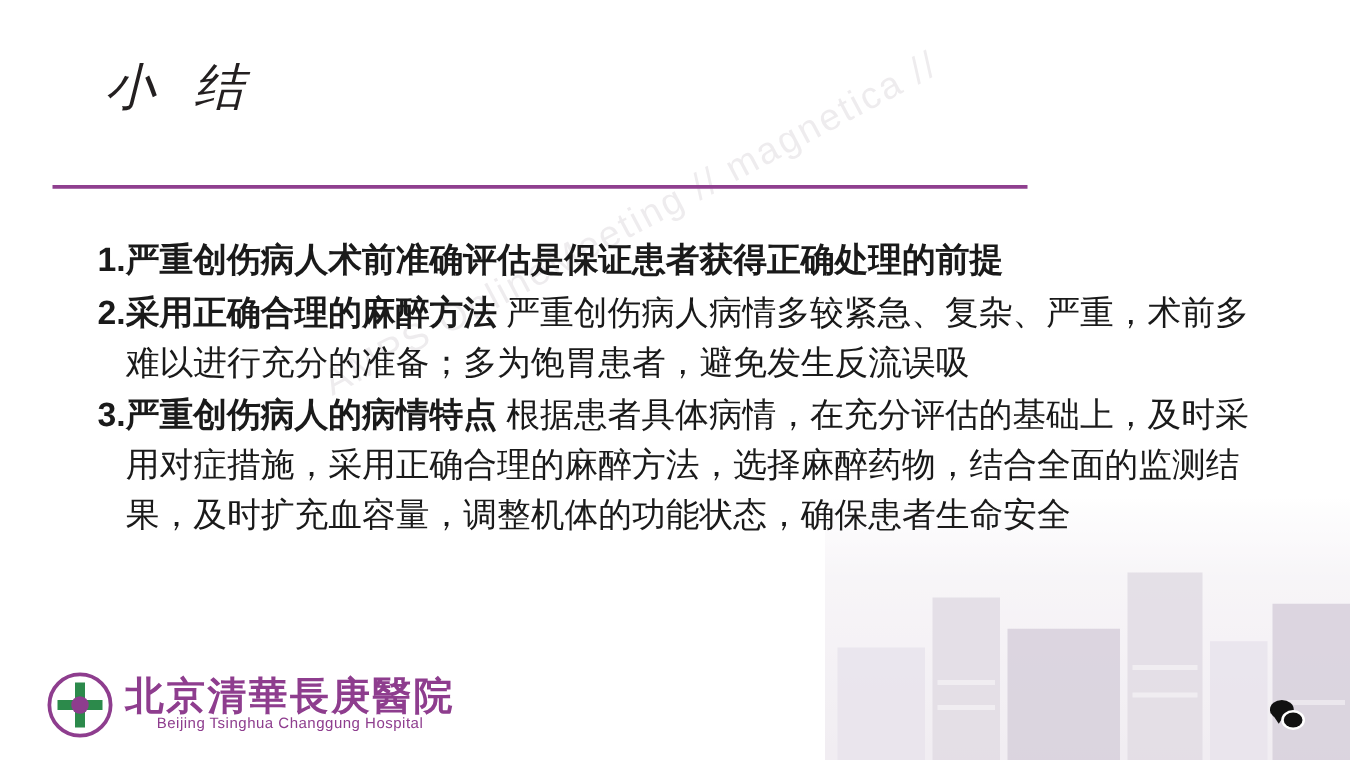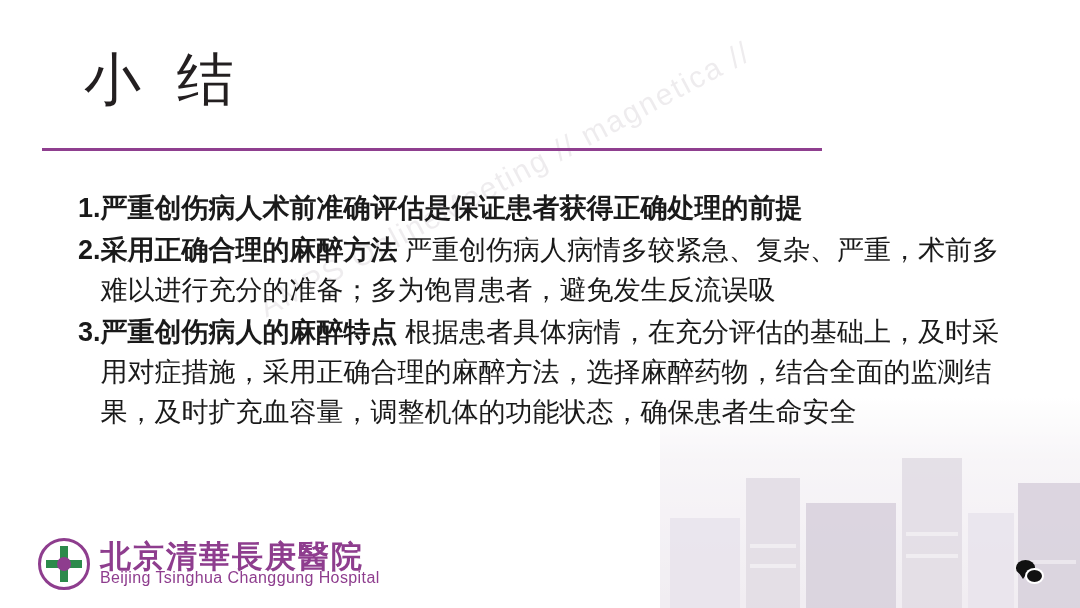--- a/index.html
+++ b/index.html
@@ -61,24 +61,25 @@
     pointer-events: none;
     user-select: none;
     line-height: 44px;
   }
 
   
   .title {
     position: absolute;
     left: 84px;
     top: 42px;
-    font-size: 57px;
+    font-size: 40px;
     color: #231f20;
     letter-spacing: 10px;
     font-weight: 400;
+    font-style: italic;
   }
   .title-rule {
     position: absolute;
     left: 42px;
     top: 148px;
     width: 780px;
     height: 3px;
     background: #8f3f8f;
   }
 
@@ -162,24 +163,25 @@
   }
   .logo-cn {
     font-family: "Liberation Serif", serif;
     font-size: 31px;
     color: #8e3d8e;
     letter-spacing: 2px;
     font-weight: bold;
     line-height: 28px;
   }
   .logo-en {
-    font-size: 16px;
+    font-size: 12px;
     color: #8e3d8e;
     letter-spacing: 0.4px;
     line-height: 14px;
+    text-align: center;
   }
 
   
   .wechat {
     position: absolute;
     right: 30px;
     bottom: 26px;
     display: flex;
     align-items: center;
     font-size: 21px;
@@ -252,21 +254,21 @@
     <div class="item">
       <span class="num">2.</span>
       <span class="text">
         <span class="lead">采用正确合理的麻醉方法</span><span class="rest">  严重创伤病人病情多较紧急、复杂、严重，术前多难以进行充分的准备；多为饱胃患者，避免发生反流误吸</span>
       </span>
     </div>
 
     <div class="item">
       <span class="num">3.</span>
       <span class="text">
-        <span class="lead">严重创伤病人的麻醉特点</span><span class="rest">  根据患者具体病情，在充分评估的基础上，及时采用对症措施，采用正确合理的麻醉方法，选择麻醉药物，结合全面的监测结果，及时扩充血容量，调整机体的功能状态，确保患者生命安全</span>
+        <span class="lead">严重创伤病人的病情特点</span><span class="rest">  根据患者具体病情，在充分评估的基础上，及时采用对症措施，采用正确合理的麻醉方法，选择麻醉药物，结合全面的监测结果，及时扩充血容量，调整机体的功能状态，确保患者生命安全</span>
       </span>
     </div>
 
   </div>
 
   <div class="logo">
     <div class="logo-mark">
       <div class="ring"></div>
       <div class="cross-v"></div>
       <div class="cross-h"></div>

